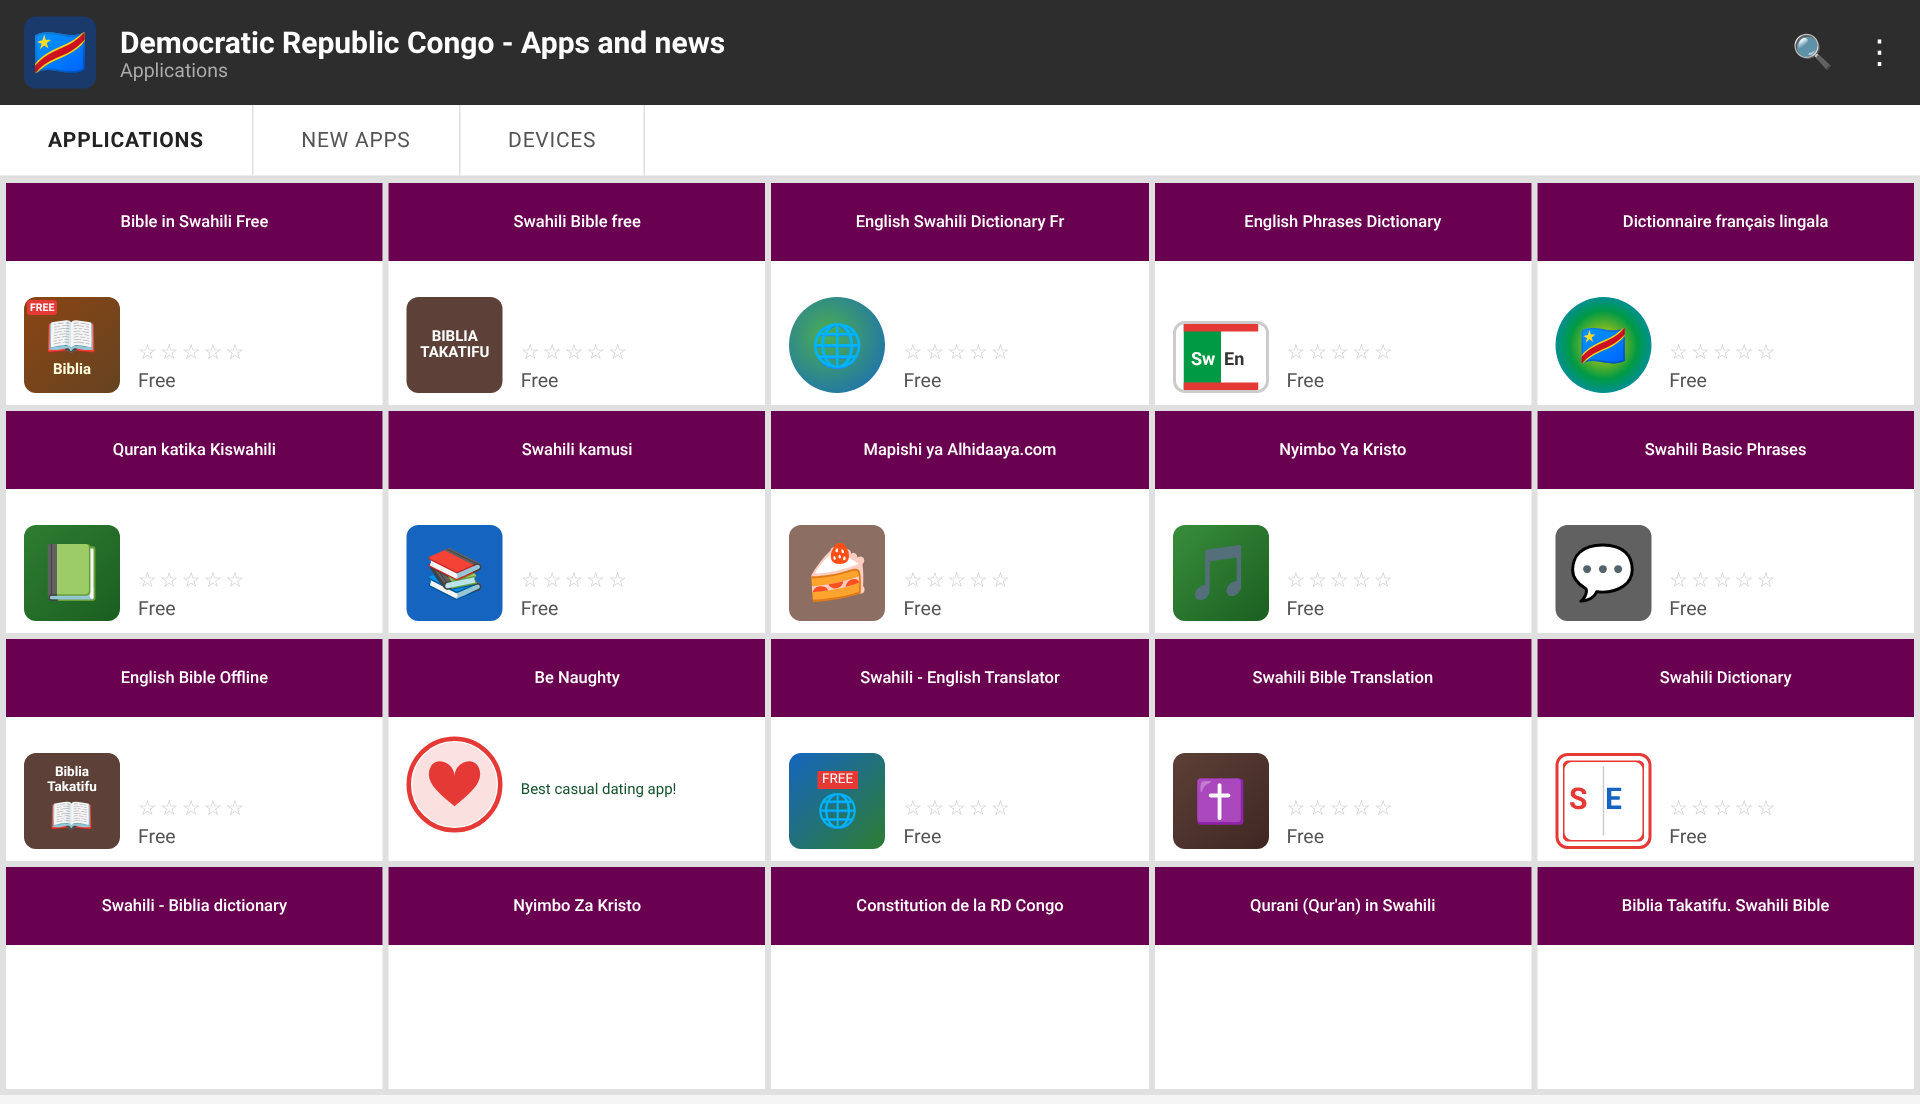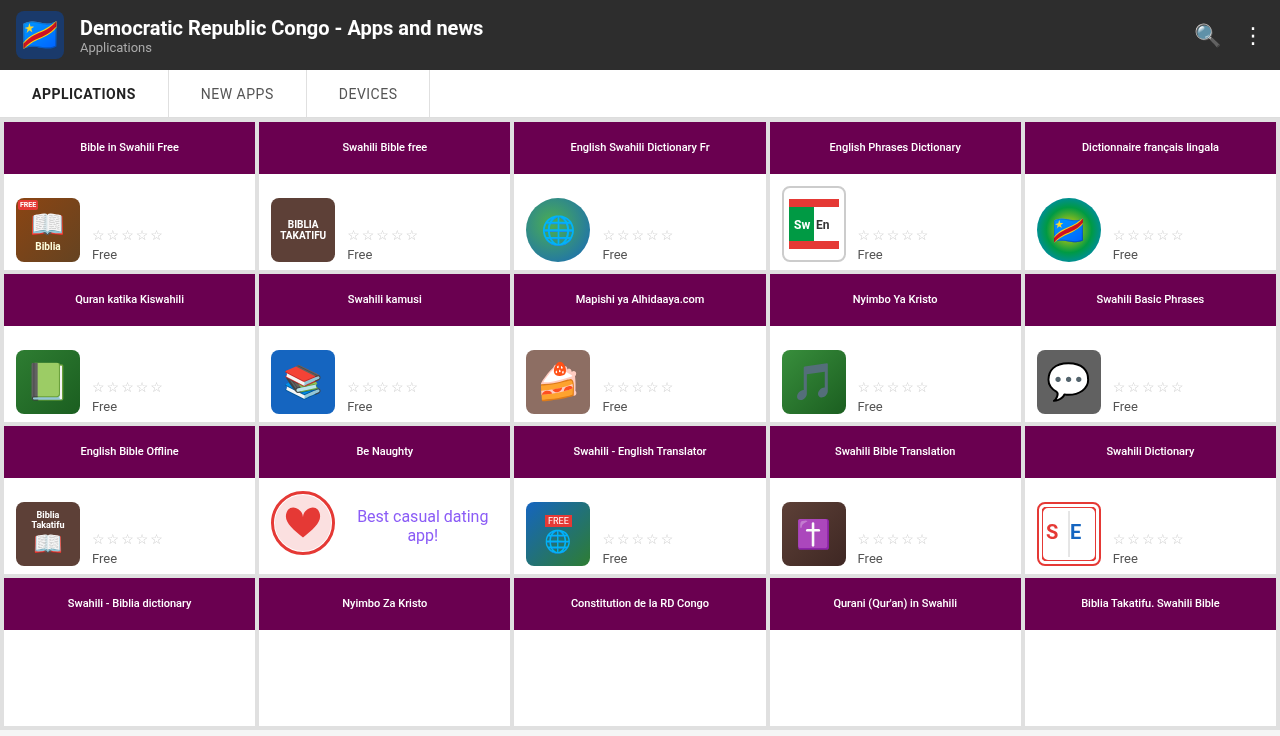--- a/index.html
+++ b/index.html
@@ -111,21 +111,21 @@
       width: 72px; height: 72px;
       background: #fff;
       border-radius: 50%;
       border: 3px solid #e53935;
       display: flex; align-items: center; justify-content: center;
       font-size: 36px;
       color: #e53935;
       margin-bottom: 6px;
       position: relative;
     }
-    .naughty-tagline { font-size: 16px; color: #8b5cf6; text-align: center; }
+    .naughty-tagline { font-size: 10px; color: #14532d; }
 
     
     .icon-biblia {
       background: linear-gradient(135deg, #8B4513, #654321);
       color: #fff;
       font-size: 11px;
       font-weight: bold;
       text-align: center;
       padding: 4px;
       width: 64px; height: 64px;
@@ -193,21 +193,21 @@
     .icon-drc-flag {
       width: 64px; height: 64px; border-radius: 32px;
       background: radial-gradient(circle, #f5d400, #009a44, #007fff);
       display: flex; align-items: center; justify-content: center;
       font-size: 28px;
     }
 
     .icon-swahili-eng-dict {
       background: #fff;
       border: 2px solid #ccc;
-      width: 64px; height: 76px; border-radius: 8px;
+      width: 64px; height: 48px; border-radius: 8px;
       display: flex; align-items: center; justify-content: center;
       font-size: 24px;
     }
   </style>
 </head>
 <body>
 
 <div class="header">
   <div class="header-logo">
     <span style="font-size:32px;">🇨🇩</span>

